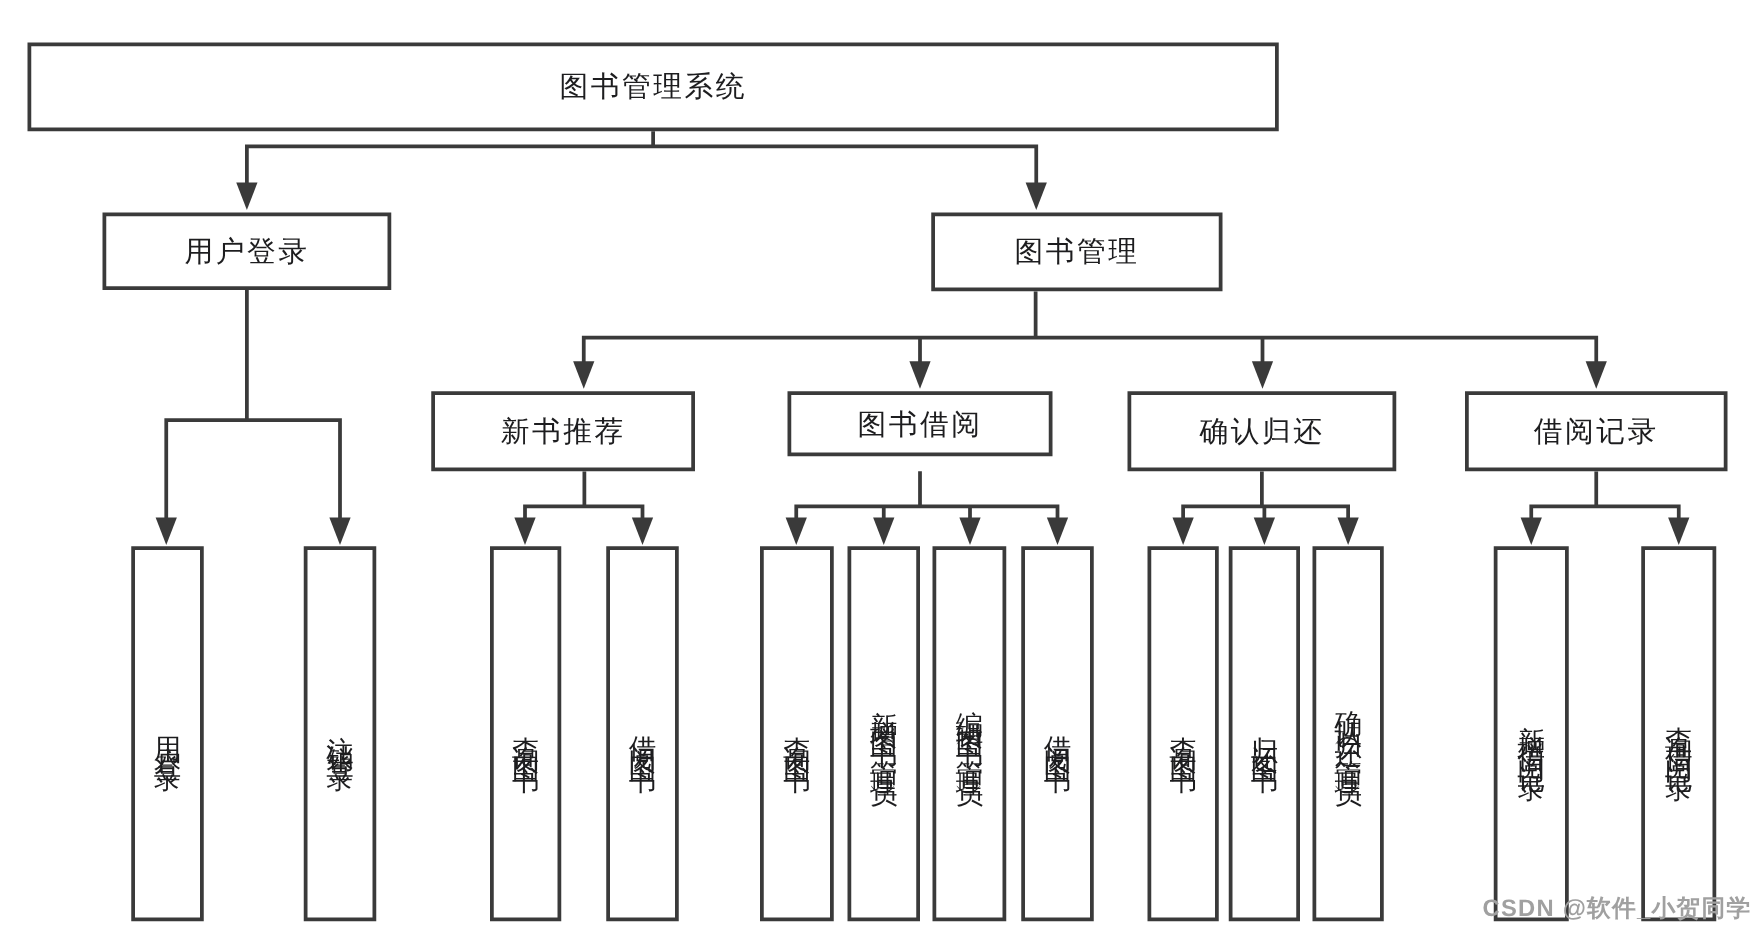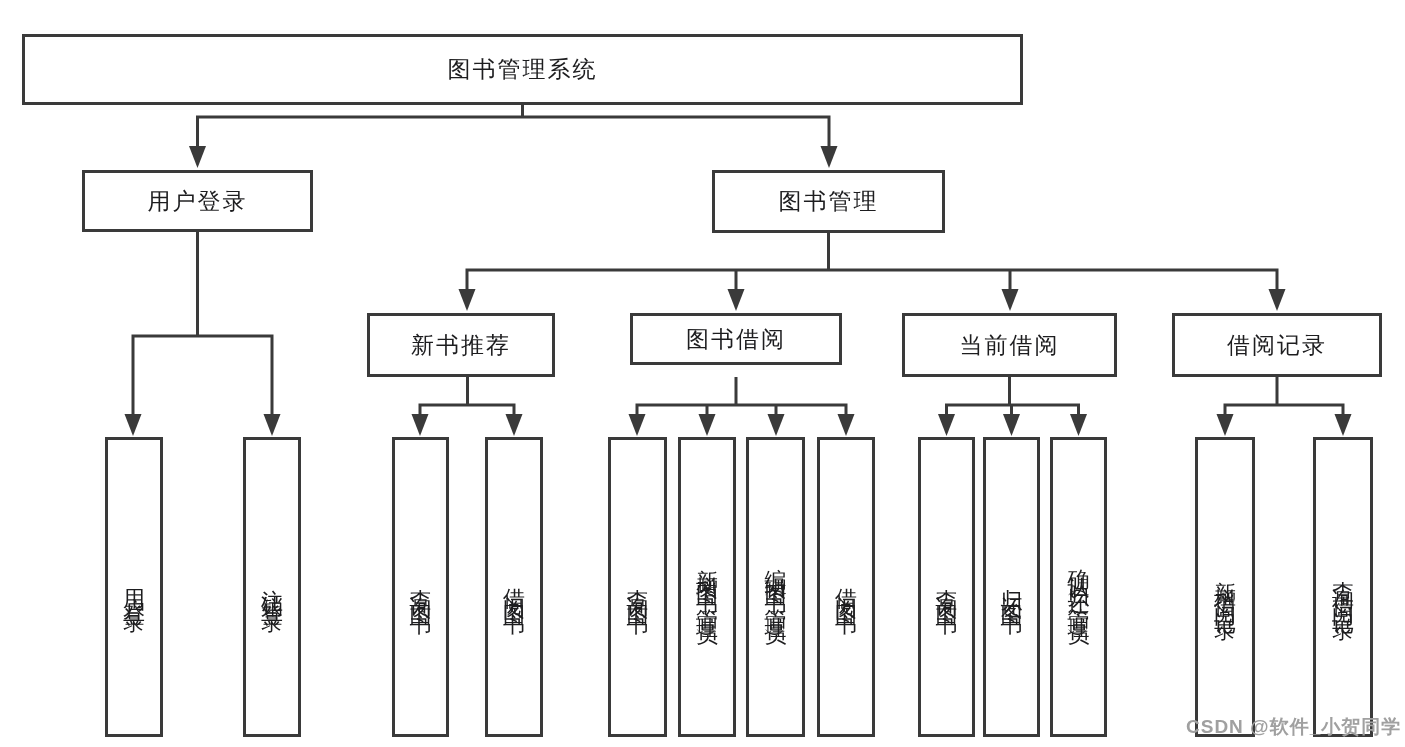--- a/index.html
+++ b/index.html
@@ -96,25 +96,25 @@
     <polygon points="1070,414 1087,414 1078.5,436"></polygon>
 
     <path d="M1277 377V406.5M1223.5 405H1344.5M1225 405V420M1343 405V420"></path>
     <polygon points="1216.5,414 1233.5,414 1225,436"></polygon>
     <polygon points="1334.5,414 1351.5,414 1343,436"></polygon>
   </svg>
 
   <div class="hbox" style="left:22px;top:14px;width:1001px;height:71px;margin-top:20px;">图书管理系统</div>
 
   <div class="hbox" style="left:82px;top:170px;width:231px;height:62px;">用户登录</div>
-  <div class="hbox" style="left:712px;top:170px;width:233px;height:63px;">图书管理</div>
+  <div class="hbox" style="left:745px;top:170px;width:233px;height:63px;">图书管理</div>
 
-  <div class="hbox" style="left:367px;top:313px;width:188px;height:64px;">新书推荐</div>
+  <div class="hbox" style="left:345px;top:313px;width:211px;height:64px;">新书推荐</div>
   <div class="hbox" style="left:630px;top:313px;width:212px;height:52px;">图书借阅</div>
-  <div class="hbox" style="left:902px;top:313px;width:215px;height:64px;">当前借阅</div>
+  <div class="hbox" style="left:902px;top:313px;width:215px;height:64px;">确认归还</div>
   <div class="hbox" style="left:1172px;top:313px;width:210px;height:64px;">借阅记录</div>
 
   <div class="vbox" style="left:105px;width:58px;">
     <span>用户登录</span>
   </div>
   <div class="vbox" style="left:243px;width:58px;">
     <span>注销登录</span>
   </div>
 
   <div class="vbox" style="left:392px;width:57px;">

